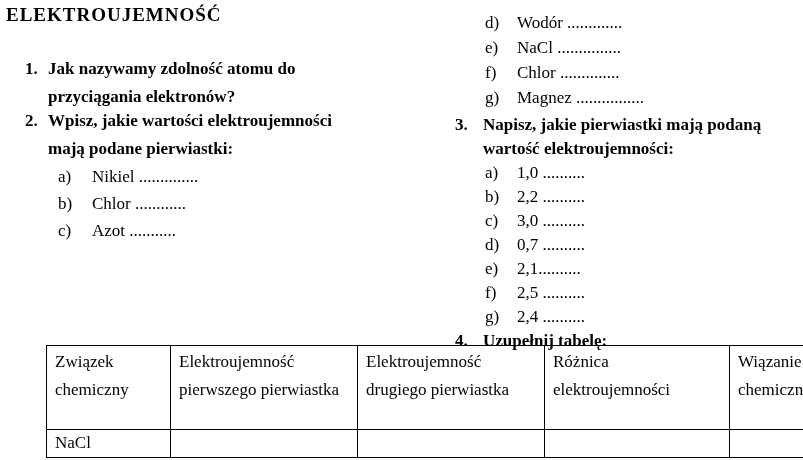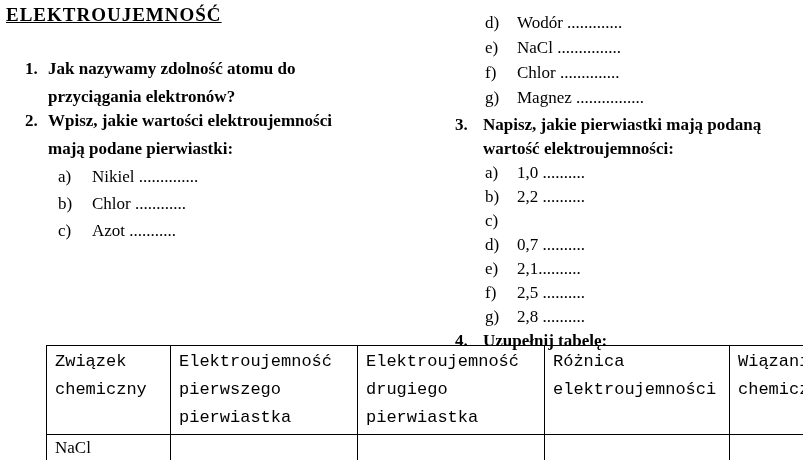--- a/index.html
+++ b/index.html
@@ -14,21 +14,20 @@
   .page { position: relative; width: 803px; height: 460px; background: #fff; }
 
   .col-left  { position: absolute; left: 6px;   top: 4px;  width: 440px; }
   .col-right { position: absolute; left: 455px; top: 10px; width: 348px; }
 
   .title {
     margin: 0;
     font-size: 19px;
     font-weight: bold;
     letter-spacing: 1px;
-    text-decoration: underline;
   }
 
   .q { display: flex; font-weight: bold; }
   .qtext { white-space: pre-line; }
 
   .q1 { margin-top: 29px; line-height: 28px; }
   .q2 { margin-top: -4px; line-height: 28px; }
   .q1 .qnum, .q2 .qnum { flex: 0 0 23px; margin-left: 19px; }
 
   .q3 { margin-top: 3px; line-height: 24px; }
@@ -56,21 +55,21 @@
   }
   .fill-table th, .fill-table td {
     border: 1px solid #000;
     font-weight: normal;
     font-size: 17px;
     text-align: left;
     vertical-align: top;
     padding: 2px 4px 2px 8px;
   }
   .fill-table thead tr { height: 84px; }
-  .fill-table thead th { line-height: 28px; font-family: Liberation Mono, monospace; }
+  .fill-table thead th { line-height: 28px; }
   .fill-table tbody tr { height: 28px; }
   .fill-table tbody td { line-height: 22px; }
   .cw1 { width: 111px; }
   .cw2 { width: 174px; margin-top: 8px; }
   .cw3 { width: 174px; }
   .cw4 { width: 172px; }
   .cw5 { width: 120px; }
 </style>
 </head>
 <body>
@@ -134,36 +133,37 @@
     <div class="litem litem-val">
       <span class="letter">a)</span>
       <span class="ltext">1,0 ..........</span>
     </div>
     <div class="litem litem-val">
       <span class="letter">b)</span>
       <span class="ltext">2,2 ..........</span>
     </div>
     <div class="litem litem-val">
       <span class="letter">c)</span>
+      <span class="ltext">3,0 ..........</span>
     </div>
     <div class="litem litem-val">
       <span class="letter">d)</span>
       <span class="ltext">0,7 ..........</span>
     </div>
     <div class="litem litem-val">
       <span class="letter">e)</span>
       <span class="ltext">2,1..........</span>
     </div>
     <div class="litem litem-val">
       <span class="letter">f)</span>
       <span class="ltext">2,5 ..........</span>
     </div>
     <div class="litem litem-val">
       <span class="letter">g)</span>
-      <span class="ltext">2,8 ..........</span>
+      <span class="ltext">2,4 ..........</span>
     </div>
 
     <div class="q q4">
       <span class="qnum">4.</span>
       <span class="qtext">Uzupełnij tabelę:</span>
     </div>
   </div>
 
   <table class="fill-table">
     <thead>

